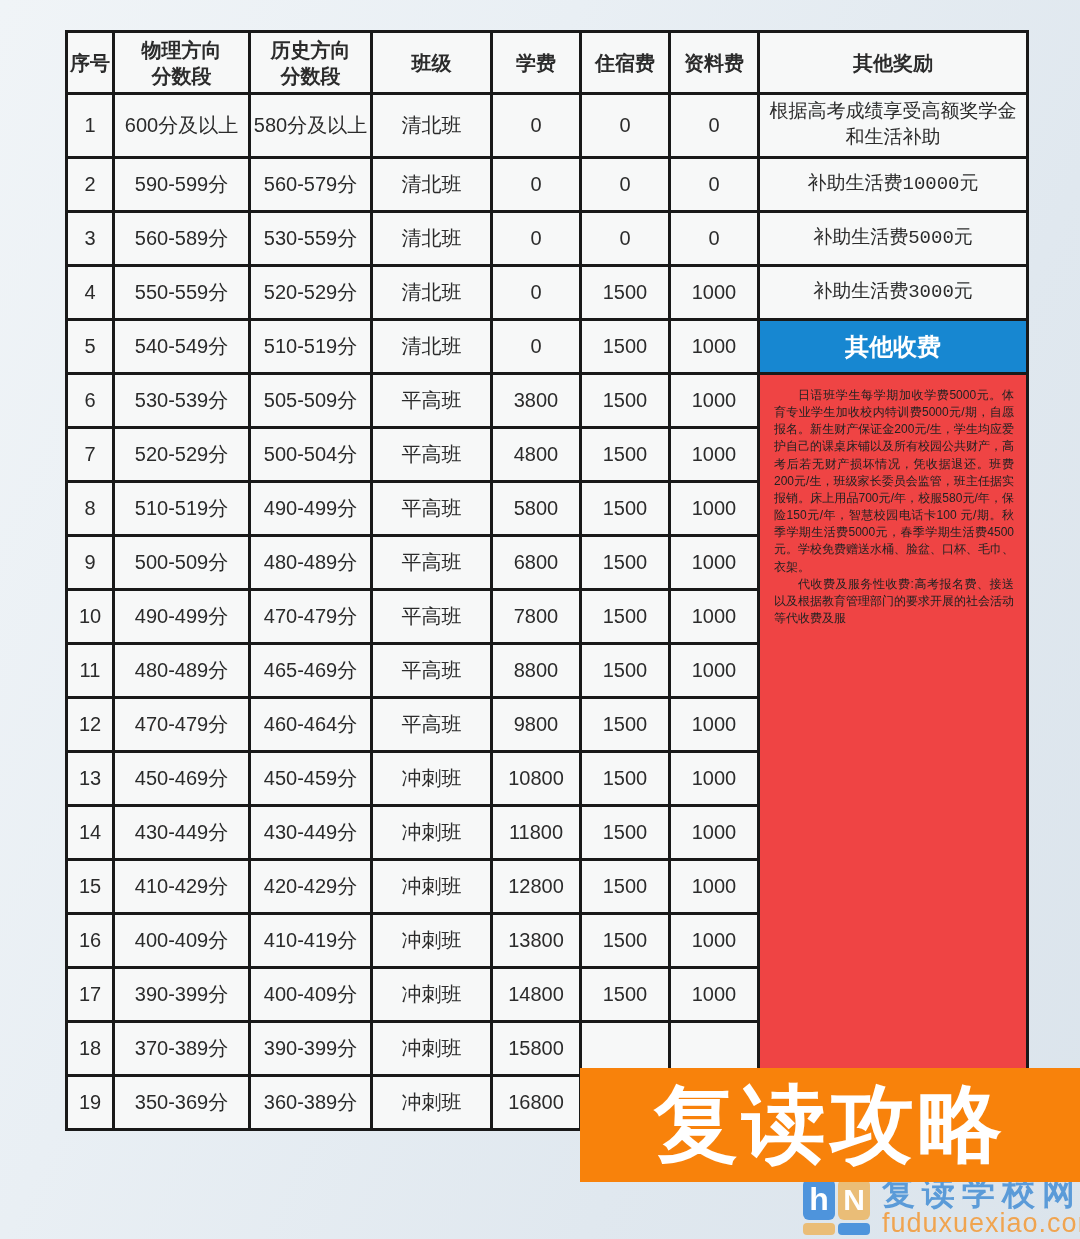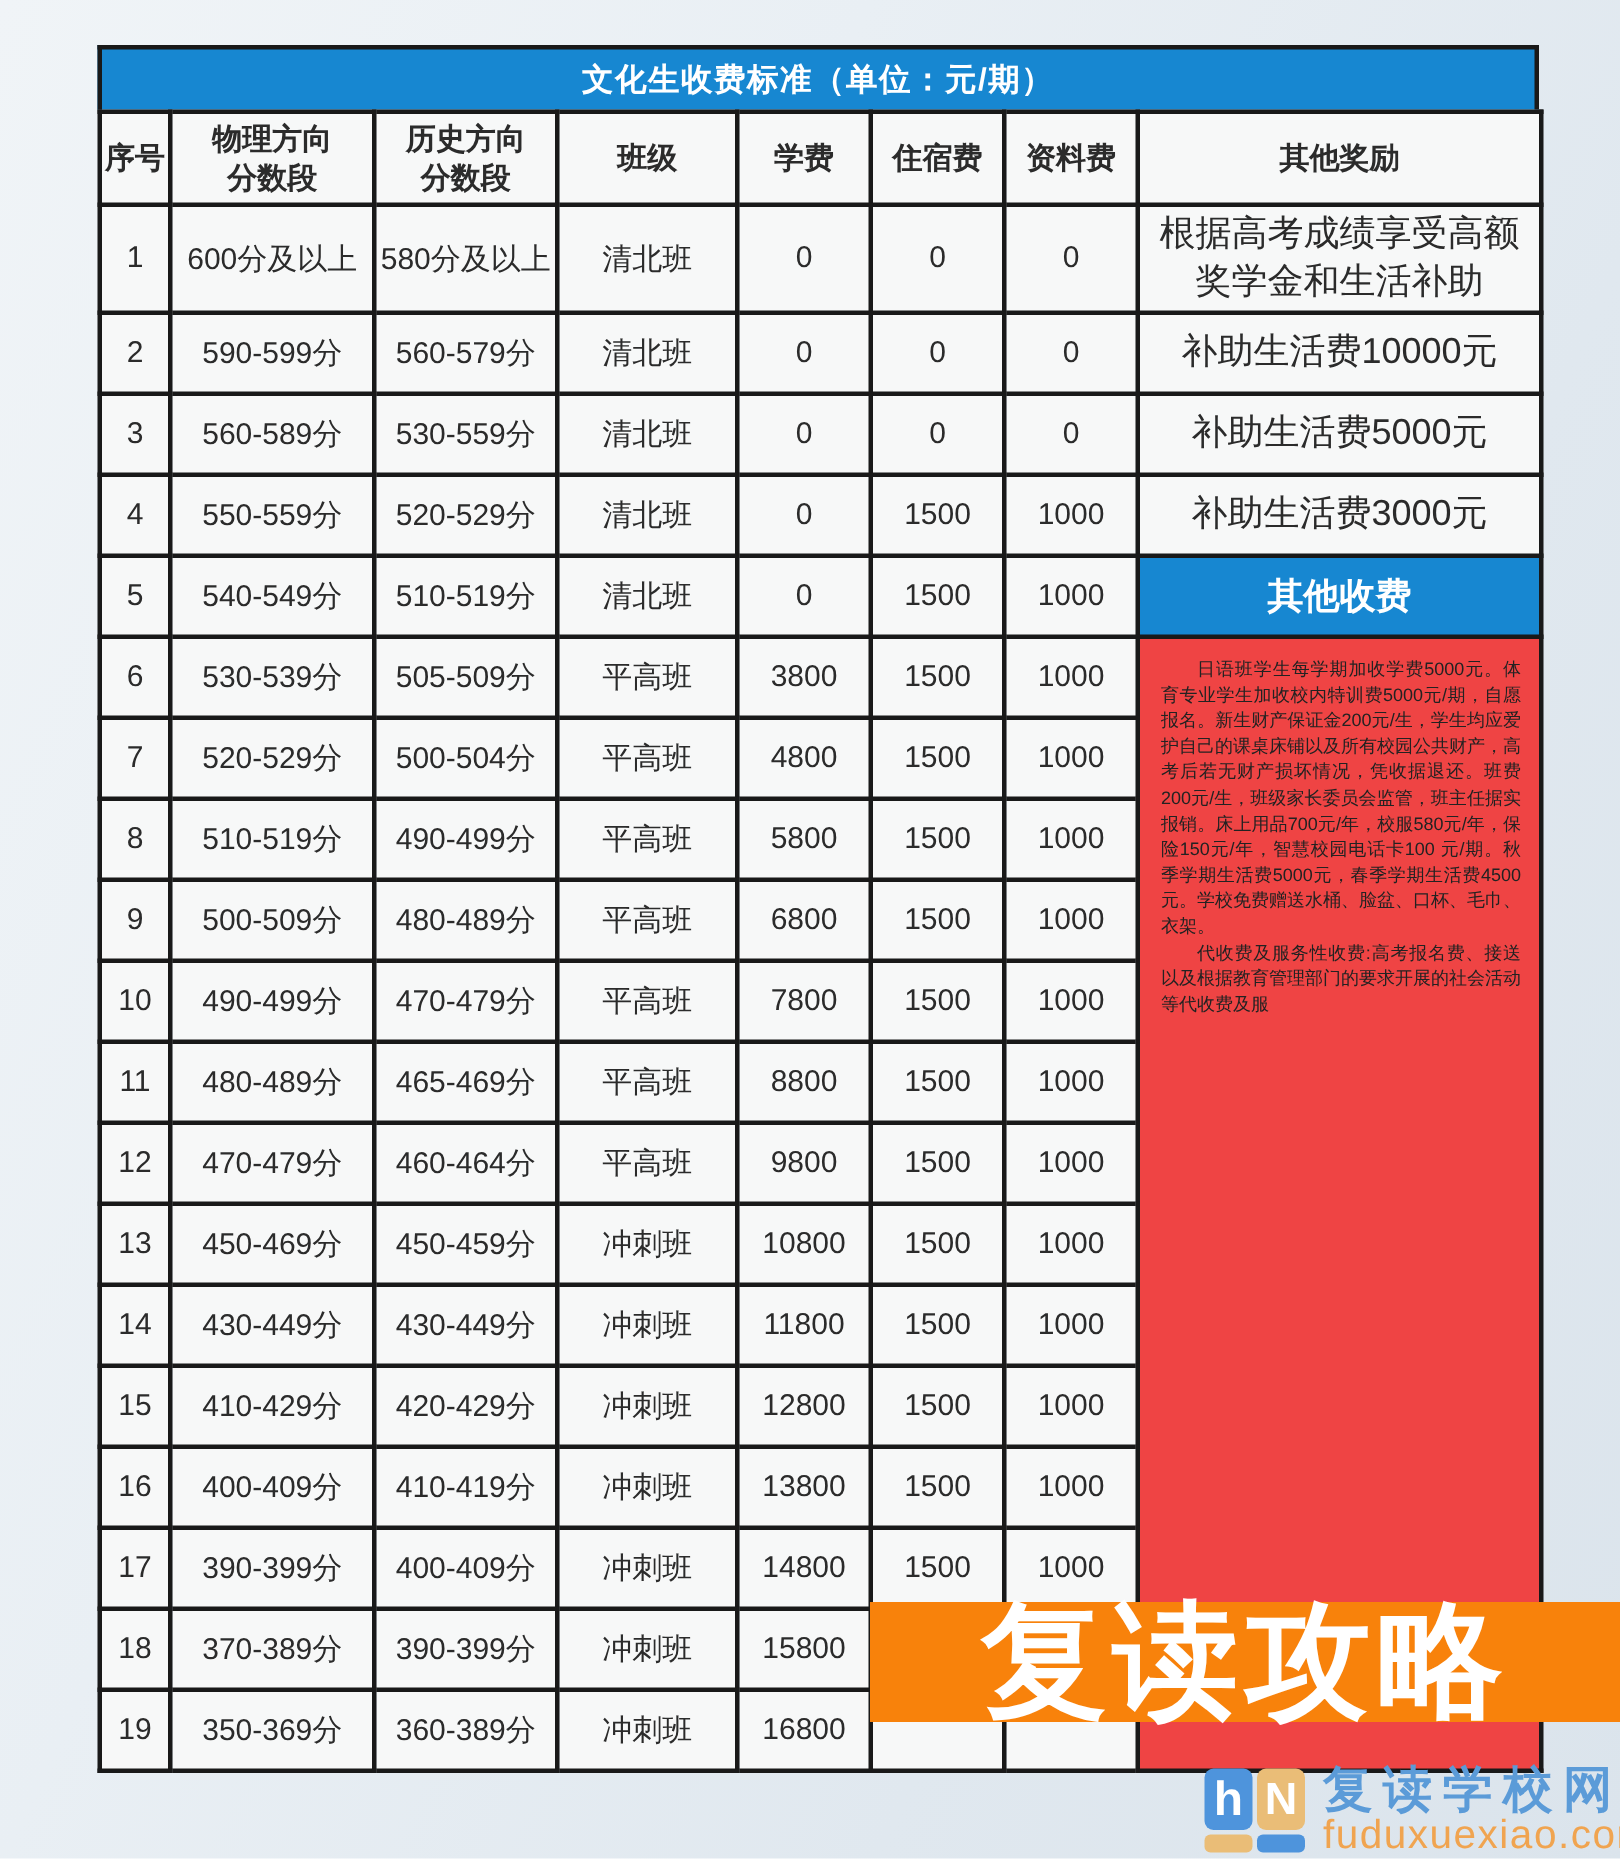--- a/index.html
+++ b/index.html
@@ -19,31 +19,31 @@
   table { border-collapse:collapse; table-layout:fixed; width:961px;padding-left:32px; }
   th, td {
     border:3px solid #191919; text-align:center; vertical-align:middle;
     font-size:20px; color:#2b2b2b; padding:0; background:#f7f8f8;
     overflow:hidden;
   }
   thead tr { height:62px; }
   th { font-weight:bold; line-height:1.3; }
   tbody tr { height:54px; }
   tbody tr.tall { height:64px; }
-  .c-reward { font-size:24px; line-height:1.35; padding:2px 8px; }
+  .c-reward { font-size:19px; line-height:1.35; padding:2px 8px;font-family:Liberation Mono, monospace; }
   .other-fees-head {
     background:#1787d1; color:#ffffff; font-weight:bold; font-size:24px;
   }
   .c-notes {
     vertical-align:top; text-align:justify; padding:12px 12px 0 14px;
     font-size:12px; line-height:1.43; color:#222222; background:#ef4444;
   }
   .c-notes p { margin:0; text-indent:2em; }
   .banner {
-    position:absolute; left:580px; top:1068px; width:500px; height:80px;
+    position:absolute; left:580px; top:1068px; width:500px; height:114px;
     background:#f8820b; z-index:5;
     display:flex; align-items:center; justify-content:center;
     color:#ffffff; font-weight:bold; font-size:84px; letter-spacing:4px;
     white-space:nowrap;
   }
   .watermark {
     position:absolute; left:803px; top:1176px; z-index:4;
     display:flex; align-items:flex-start; gap:12px;
   }
   .wm-logo {
@@ -57,21 +57,20 @@
   .wm-logo .b1 { background:#eabd77; border-radius:4px; }
   .wm-logo .b2 { background:#4e94dc; border-radius:4px; }
   .wm-text { display:flex; flex-direction:column; }
   .wm-site { color:#5b9bd8; font-size:33px; font-weight:bold; letter-spacing:7px; line-height:1.0; }
   .wm-url  { color:#f0a450; font-size:27px; line-height:1.1; letter-spacing:1px; }
 </style>
 </head>
 <body>
 
 <div class="sheet">
-  <div class="title-bar">文化生收费标准（单位：元/期）</div>
   <table>
     <colgroup>
       <col style="width:47px">
         <col style="width:136px">
         <col style="width:122px">
       <col style="width:120px">
         <col style="width:89px">
         <col style="width:89px">
       <col style="width:89px">
         <col style="width:269px">

